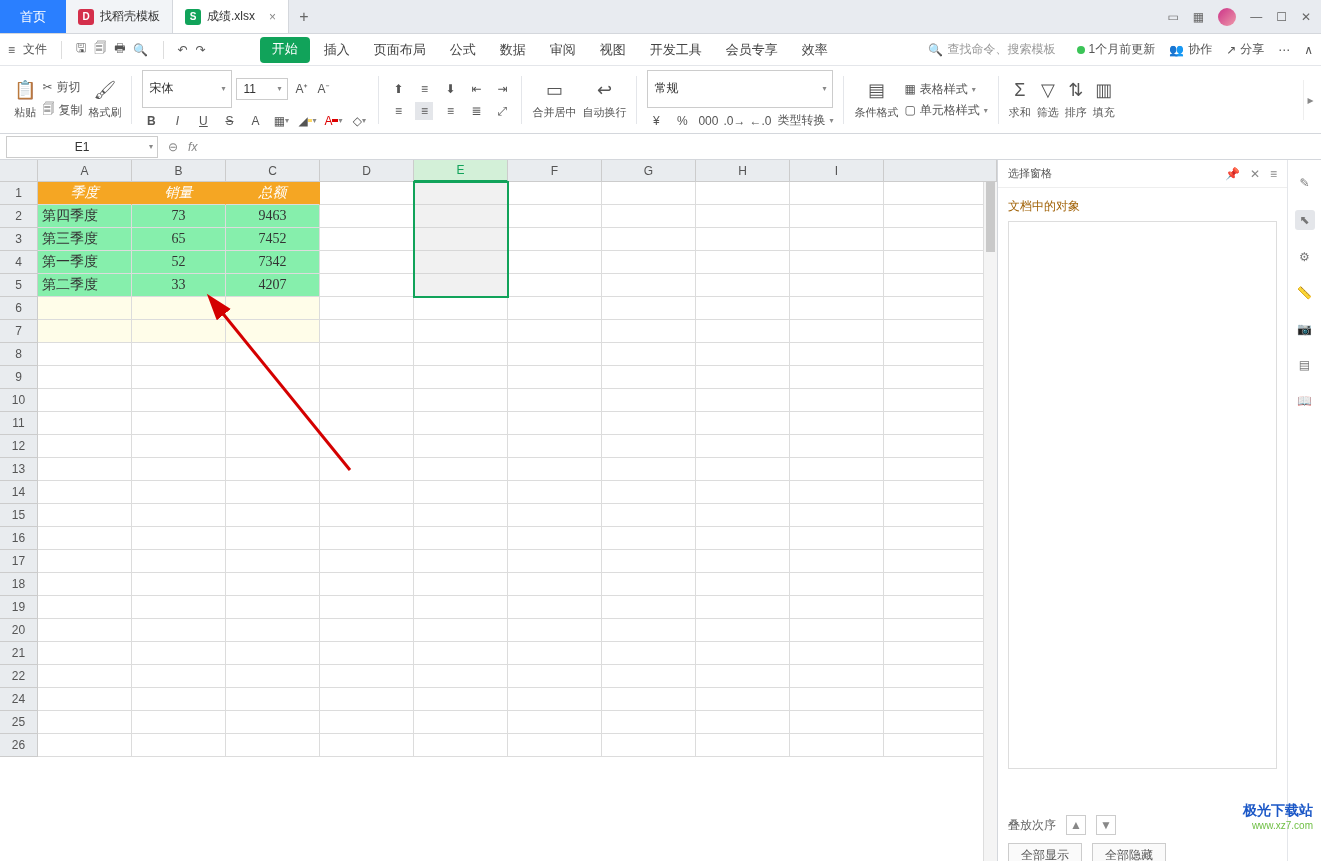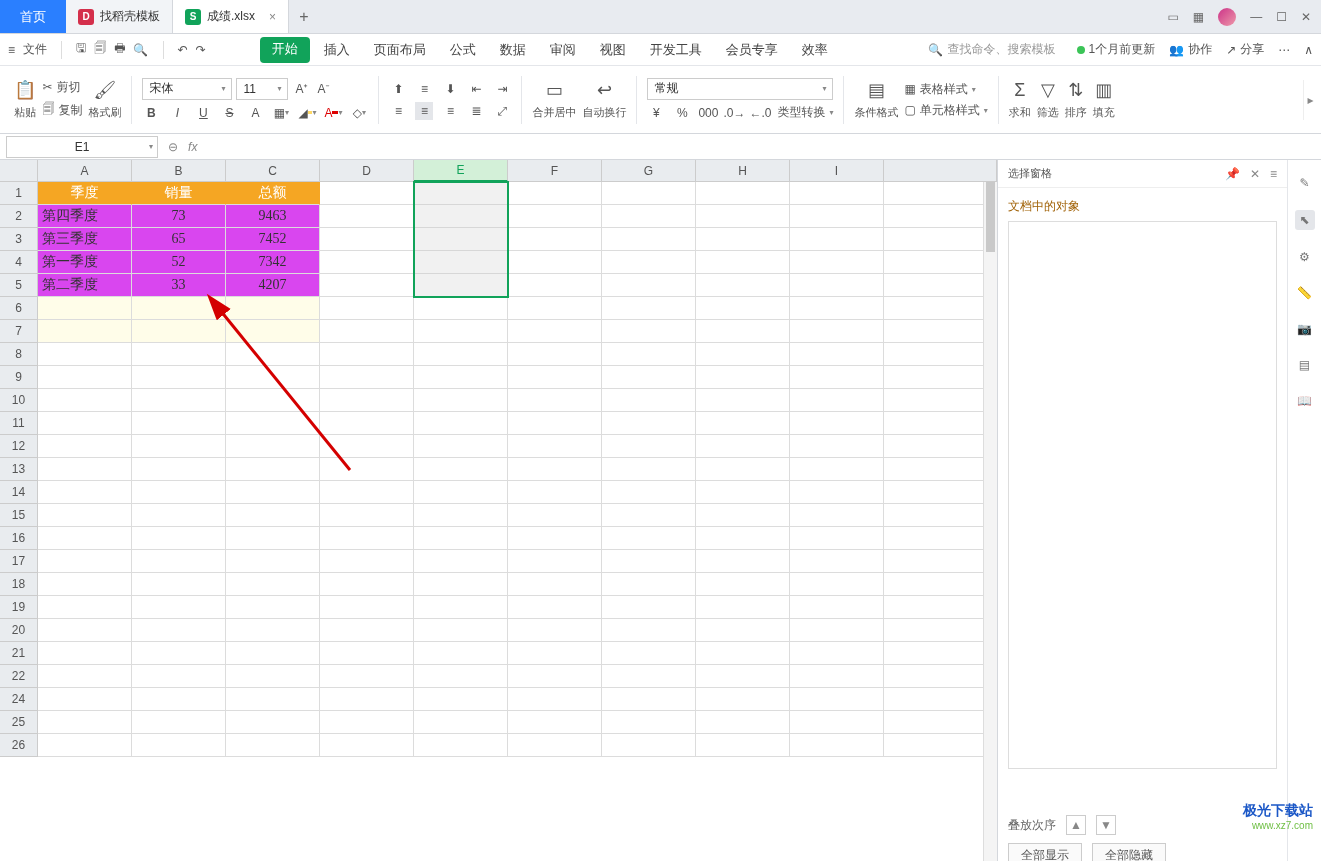--- a/index.html
+++ b/index.html
@@ -28,21 +28,21 @@
 .search-box { display: flex; align-items: center; gap: 4px; color: #999; border: 1px solid transparent; padding: 2px 6px; }
 .sync-dot { width: 8px; height: 8px; border-radius: 50%; background: #3bc457; display: inline-block; }
 
 
 .ribbon { height: 68px; border-bottom: 1px solid #d4d7dc; display: flex; align-items: center; padding: 0 8px; gap: 4px; position: relative; }
 .ribbon-group { display: flex; flex-direction: column; justify-content: center; gap: 4px; padding: 0 6px; height: 100%; }
 .ribbon-group.row { flex-direction: row; align-items: center; gap: 6px; }
 .ribbon-sep { width: 1px; height: 48px; background: #e4e6ea; }
 .rbtn { display: flex; align-items: center; gap: 4px; color: #555; cursor: pointer; font-size: 12px; white-space: nowrap; }
 .rbtn-big { flex-direction: column; font-size: 11px; }
-.font-select { border: 1px solid #ccc; height: 22px; padding: 0 6px; display: flex; align-items: center; min-width: 90px; justify-content: space-between; background: #fff; }
+.font-select { border: 1px solid #ccc; height: 38px; padding: 0 6px; display: flex; align-items: center; min-width: 90px; justify-content: space-between; background: #fff; }
 .font-size-select { border: 1px solid #ccc; height: 22px; width: 52px; padding: 0 6px; display: flex; align-items: center; justify-content: space-between; background: #fff; }
 .fmt-row { display: flex; gap: 8px; align-items: center; }
 .fmt-btn { width: 18px; height: 18px; display: flex; align-items: center; justify-content: center; color: #555; }
 .color-strip { width: 14px; height: 3px; }
 .dd { font-size: 8px; color: #888; }
 .expand-caret { position: absolute; right: 4px; top: 50%; transform: translateY(-50%); color: #888; width: 14px; height: 40px; display:flex; align-items:center; justify-content:center; border-left:1px solid #eee;}
 
 
 .formula-bar { height: 26px; display: flex; align-items: center; border-bottom: 1px solid #d4d7dc; }
 .namebox { width: 152px; height: 22px; border: 1px solid #ccc; margin-left: 6px; display: flex; align-items: center; justify-content: center; position: relative; background: #fff; }
@@ -61,22 +61,22 @@
 
 .grid { position: relative; }
 .colheads { display: flex; height: 22px; }
 .corner { width: 38px; background: #e9ecef; border-right: 1px solid #ccc; border-bottom: 1px solid #ccc; }
 .ch { width: 94px; background: #e9ecef; border-right: 1px solid #ccc; border-bottom: 1px solid #ccc; display: flex; align-items: center; justify-content: center; color: #555; }
 .ch.sel { background: #d3f0d8; border-bottom: 2px solid #11a35a; color:#11a35a; }
 .rows { }
 .row { display: flex; height: 23px; }
 .rh { width: 38px; background: #e9ecef; border-right: 1px solid #ccc; border-bottom: 1px solid #ccc; display: flex; align-items: center; justify-content: center; color: #555; font-size: 12px; }
 .cell { width: 94px; border-right: 1px solid #dcdcdc; border-bottom: 1px solid #dcdcdc; display: flex; align-items: center; padding: 0 4px; font-size: 14px; font-family: SimSun, serif; }
-.hdr-cell { background: #f5a623; color: #fff; justify-content: center; border-right-color:#f5a623; }
-.data-cell { background: #d946ef; font-family: Liberation Serif, serif; }
+.hdr-cell { background: #f5a623; color: #fff; justify-content: center; border-right-color:#f5a623;font-style:italic; }
+.data-cell { background: #86efac; font-family: Liberation Serif, serif; }
 .data-cell.num { justify-content: center; }
 .emptyA { background: #fffde9; }
 .sel-marker { position: absolute; border: 2px solid #11a35a; pointer-events: none; }
 .sel-range { position: absolute; background: rgba(200,200,200,0.25); pointer-events: none; }
 .arrow { position: absolute; pointer-events: none; }
 
 
 .rp-head { height: 28px; display: flex; align-items: center; justify-content: space-between; padding: 0 10px; border-bottom: 1px solid #eee; color: #555; }
 .rp-title { font-size: 11px; }
 .rp-body { flex: 1; padding: 10px; color: #a16207; font-size: 12px; }

